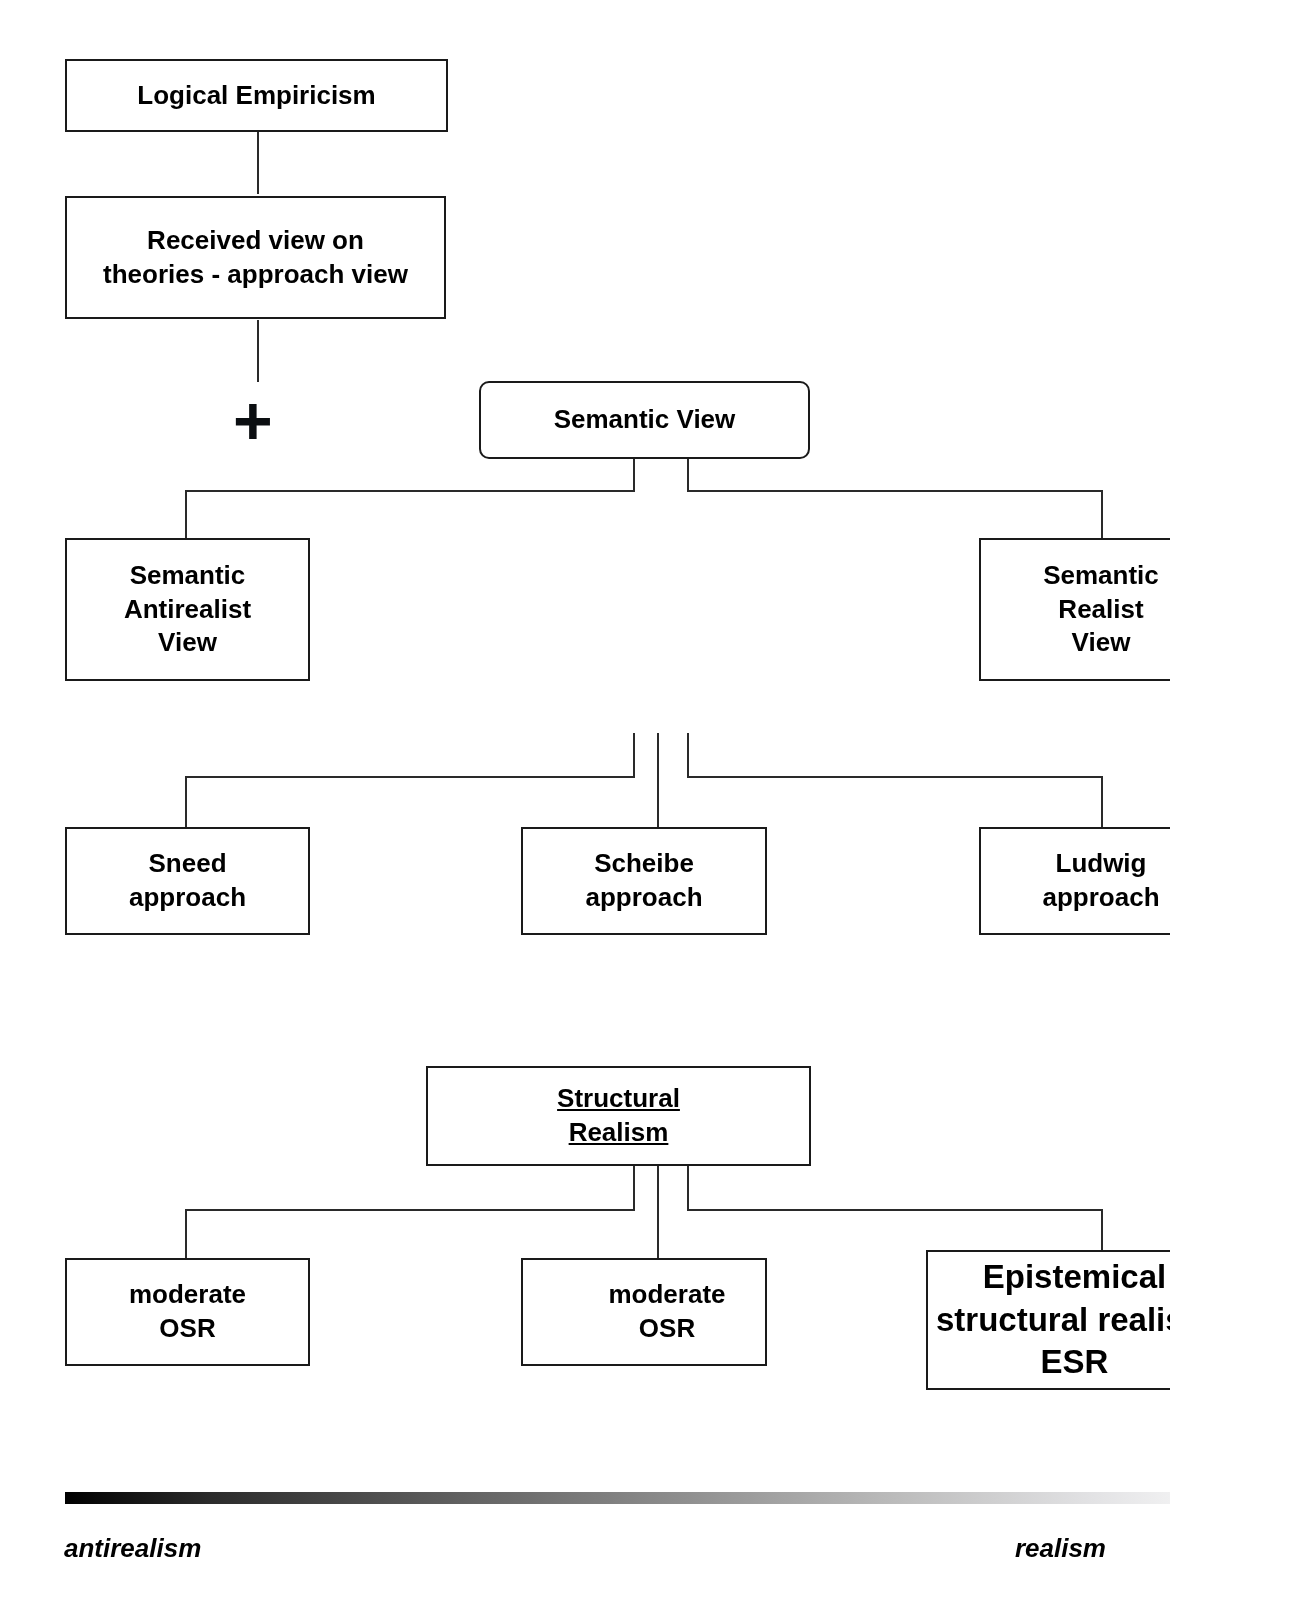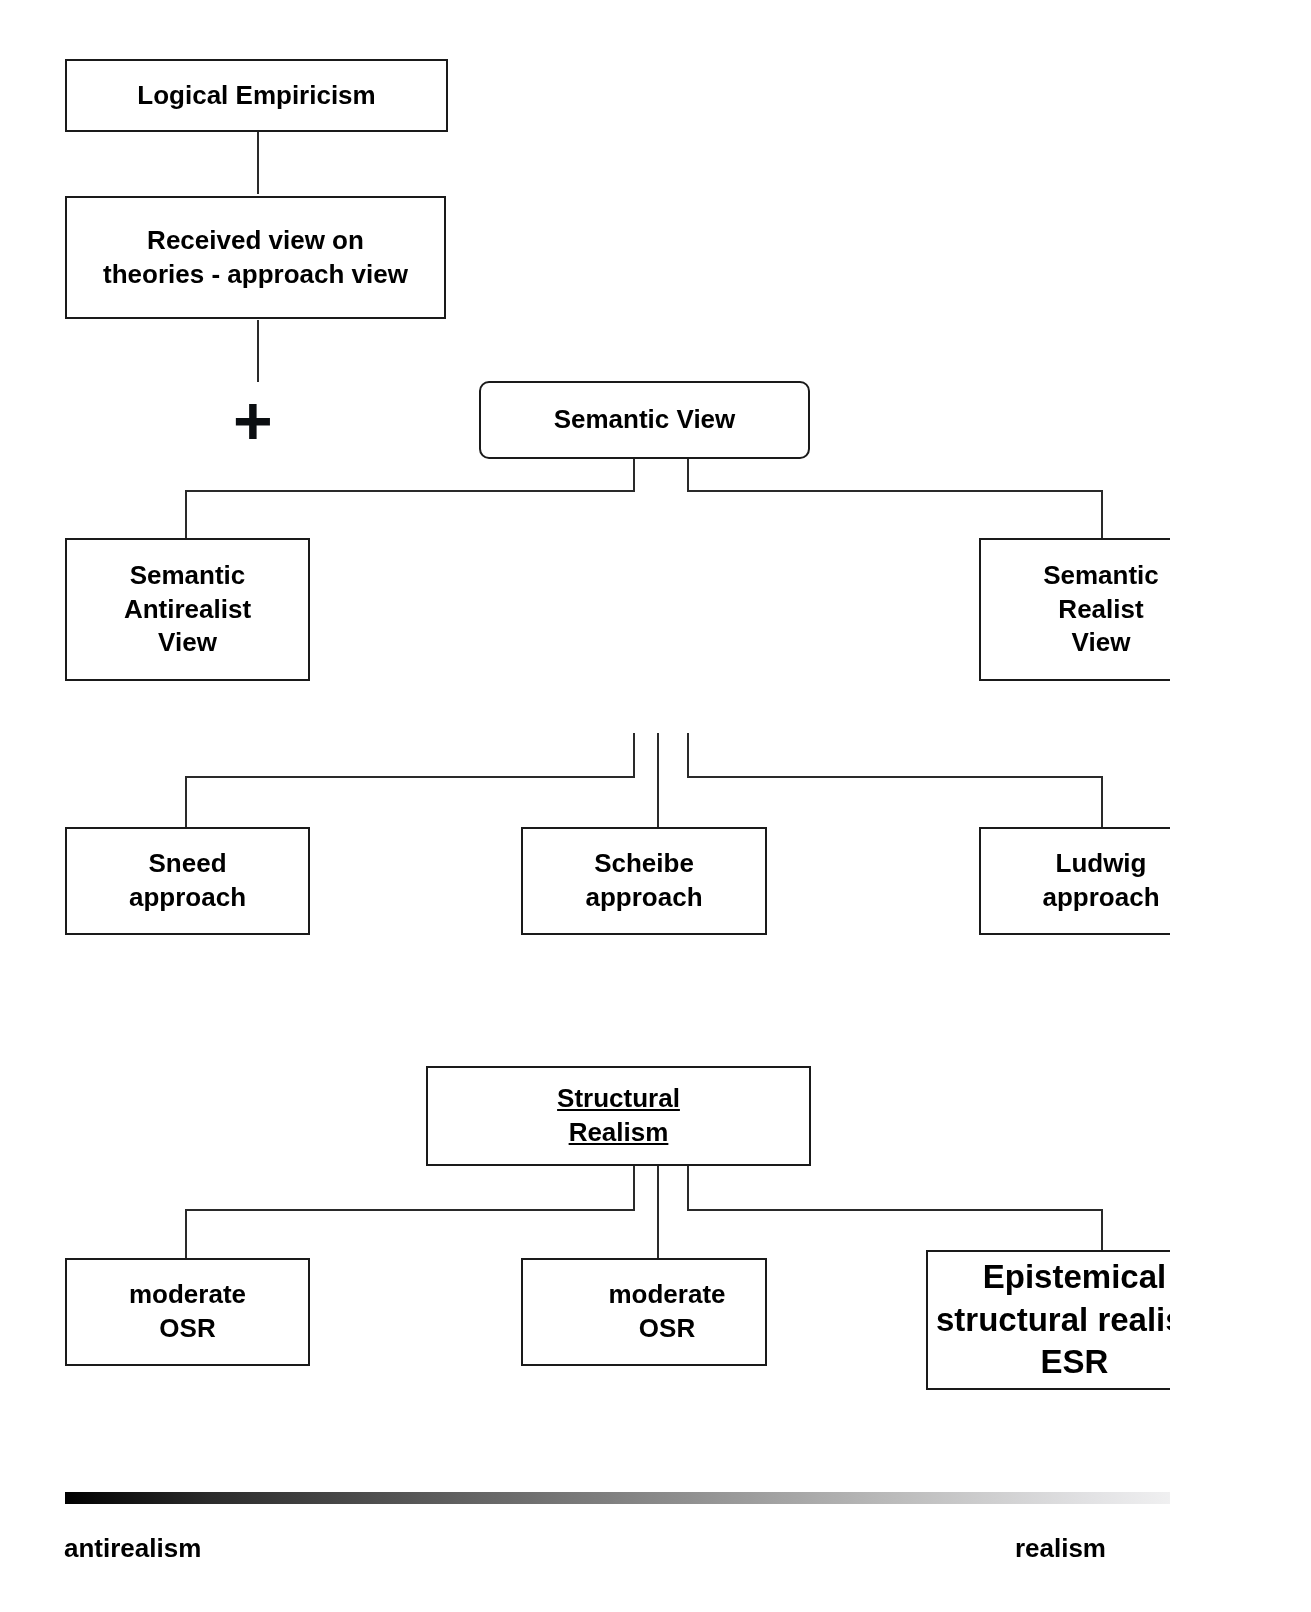--- a/index.html
+++ b/index.html
@@ -65,20 +65,21 @@
     background: linear-gradient(to right, #000000 0%, #2b2b2b 12%, #5e5e5e 32%, #8f8f8f 52%, #bcbcbc 70%, #e2e2e4 86%, #ffffff 100%);
     z-index: 2;
   }
   .axis-label {
     position: absolute;
     font-size: 26px;
     font-weight: bold;
     color: #000000;
     z-index: 3;
     white-space: nowrap;
+    font-style: italic;
   }
   #label-antirealism { left: 64px; top: 1533px; }
   #label-realism { right: 64px; top: 1533px; }
 </style>
 </head>
 <body>
 
 <div id="canvas">
 
   <svg id="wires" viewBox="0 0 1311 1612" width="1311" height="1612" xmlns="http://www.w3.org/2000/svg">

